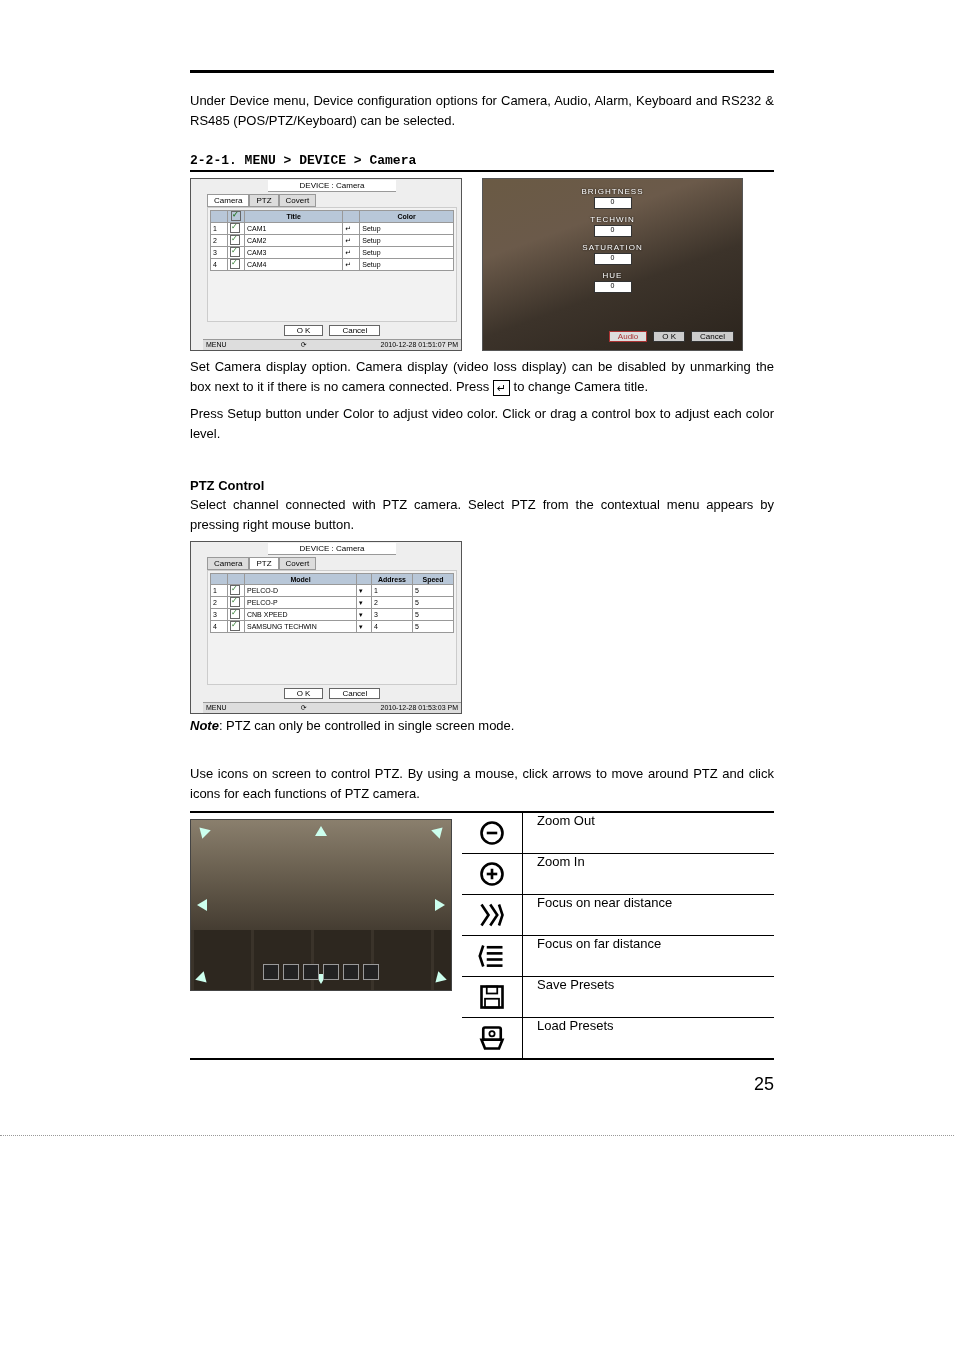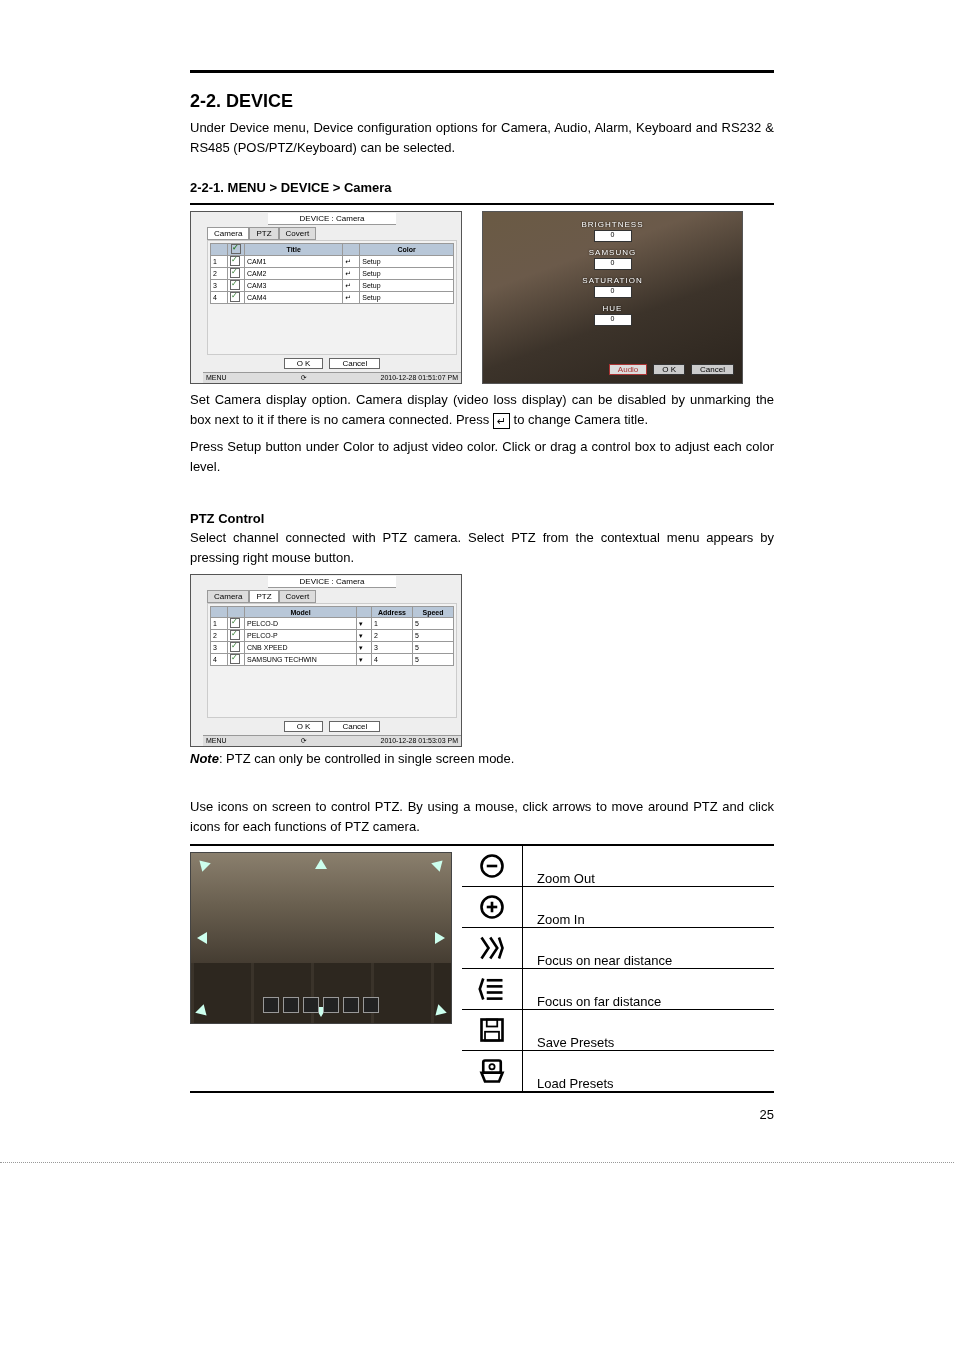--- a/index.html
+++ b/index.html
@@ -28,21 +28,22 @@
   p {
     margin: 0 0 6px 0;
     line-height: 1.55;
     text-align: justify;
   }
   h3.subsection {
     font-size: 13px;
     font-weight: bold;
     margin: 22px 0 6px 0;
     border-bottom: 2px solid #000;
-    padding-bottom: 8px;
+    padding-bottom: 2px;
+    font-family: Liberation Mono, monospace;
   }
   h4.blockhead {
     font-size: 13px;
     font-weight: bold;
     margin: 34px 0 2px 0;
   }
   .img-row {
     display: flex;
     gap: 20px;
     margin-bottom: 6px;
@@ -224,54 +225,53 @@
     width:14px;height:14px;border:1px solid #999;background:#222;
     display:inline-block;
   }
   .ptz-right {
     flex:1;
     display:flex;
     flex-direction:column;
   }
   .icon-row {
     display:flex;
-    align-items:flex-end;
+    align-items:flex-start;
     border-top:1px solid #000;
     height:40px;
   }
   .icon-row:first-child { border-top:none;}
   .icon-cell {
     width:60px;
     display:flex;
     align-items:center;
     justify-content:center;
     border-right:1px solid #000;
     height:100%;
   }
   .icon-svg {
     width:28px;height:28px;
   }
   .desc-cell {
     padding-left:14px;
   }
   .page-num {
     text-align:right;
-    font-size:13px;
+    font-size:18px;
     margin-top:14px;
   }
   .check {display:inline-block;width:8px;height:8px;border:1px solid #666;position:relative;}
   .check::after{content:"✓";position:absolute;font-size:8px;left:0;top:-2px;color:#2a7a2a;}
 </style>
 </head>
 <body>
 
 <div class="page">
   <div class="top-rule"></div>
 
-  <h2 class="section-title">2-2. DEVICE</h2>
   <p>Under Device menu, Device configuration options for Camera, Audio, Alarm, Keyboard and RS232 &amp; RS485 (POS/PTZ/Keyboard) can be selected.</p>
 
   <h3 class="subsection">2-2-1. MENU &gt; DEVICE &gt; Camera</h3>
 
   <div class="img-row">
 
     <div class="fake-dialog">
       <div class="fd-title">DEVICE : Camera</div>
       <div class="fd-tabs">
         <div class="fd-tab active">Camera</div>
@@ -327,21 +327,21 @@
         <span>MENU</span>
         <span>⟳</span>
         <span>2010-12-28 01:51:07 PM</span>
       </div>
     </div>
 
     <div class="color-panel">
       <div class="cp-center">
         <div class="cp-label">BRIGHTNESS</div>
         <div class="cp-slider">0</div>
-        <div class="cp-label">SAMSUNG</div>
+        <div class="cp-label">TECHWIN</div>
         <div class="cp-slider">0</div>
         <div class="cp-label">SATURATION</div>
         <div class="cp-slider">0</div>
         <div class="cp-label">HUE</div>
         <div class="cp-slider">0</div>
       </div>
       <div class="cp-btns">
         <div class="cp-btn red">Audio</div>
         <div class="cp-btn">O K</div>
         <div class="cp-btn">Cancel</div>

